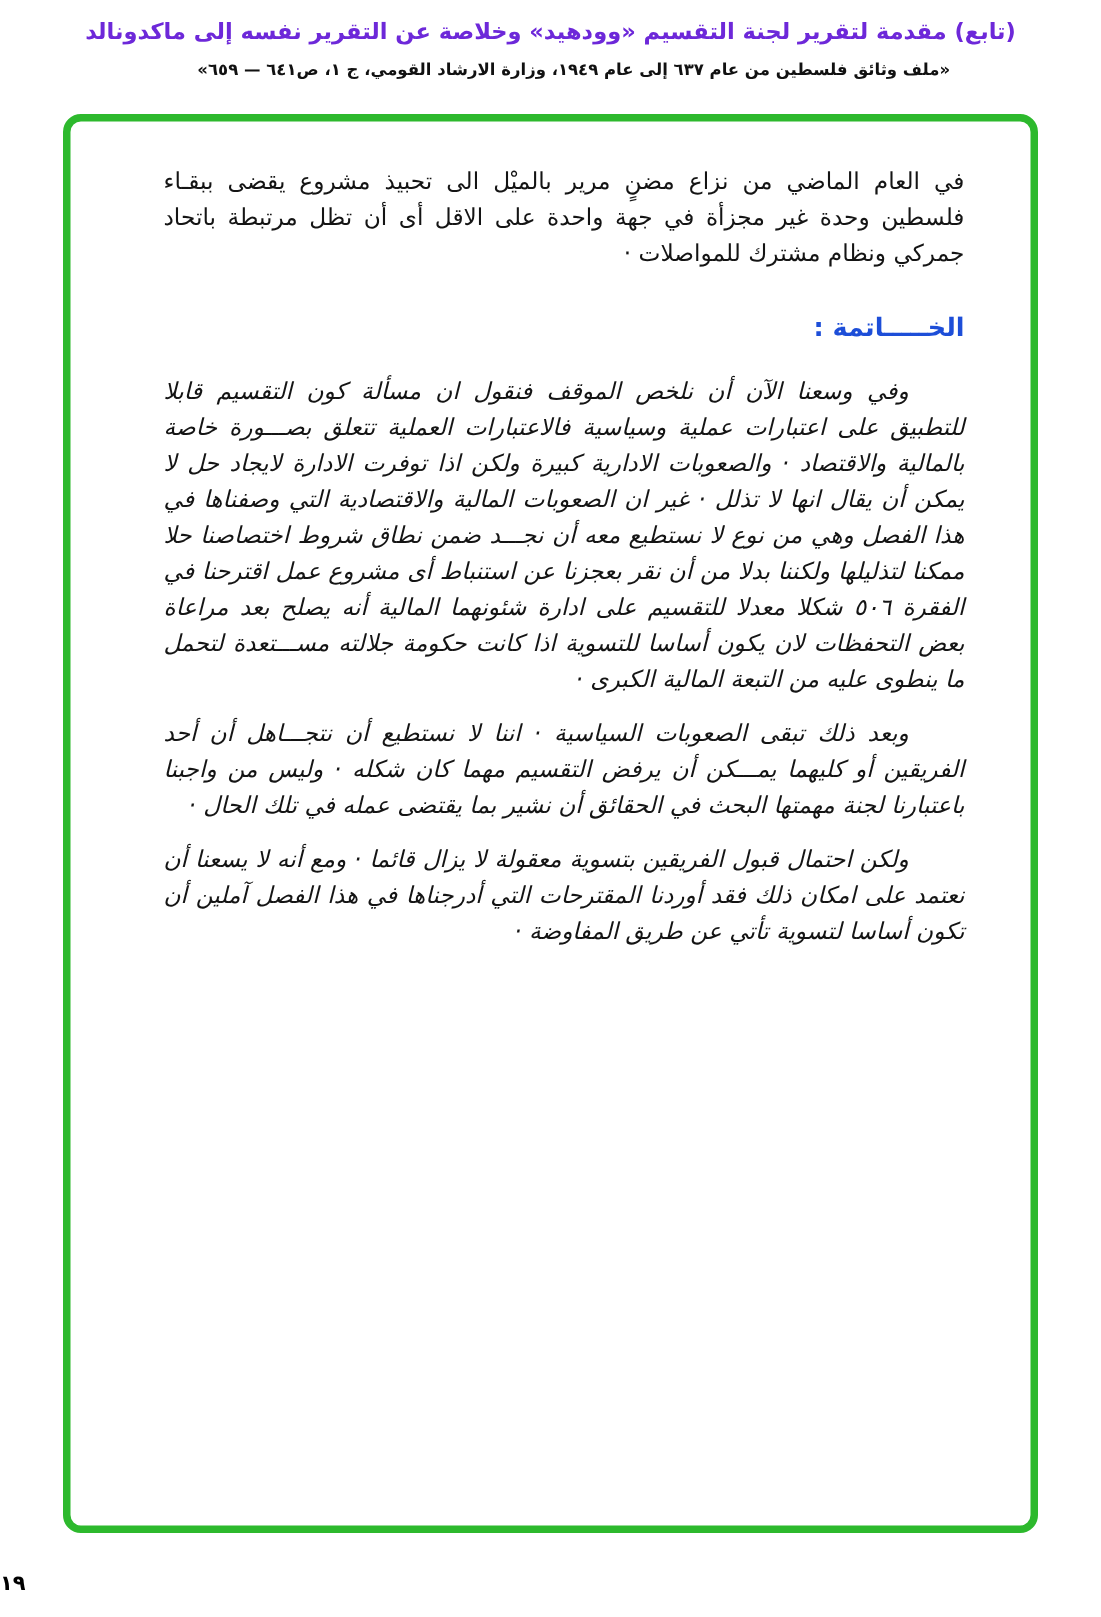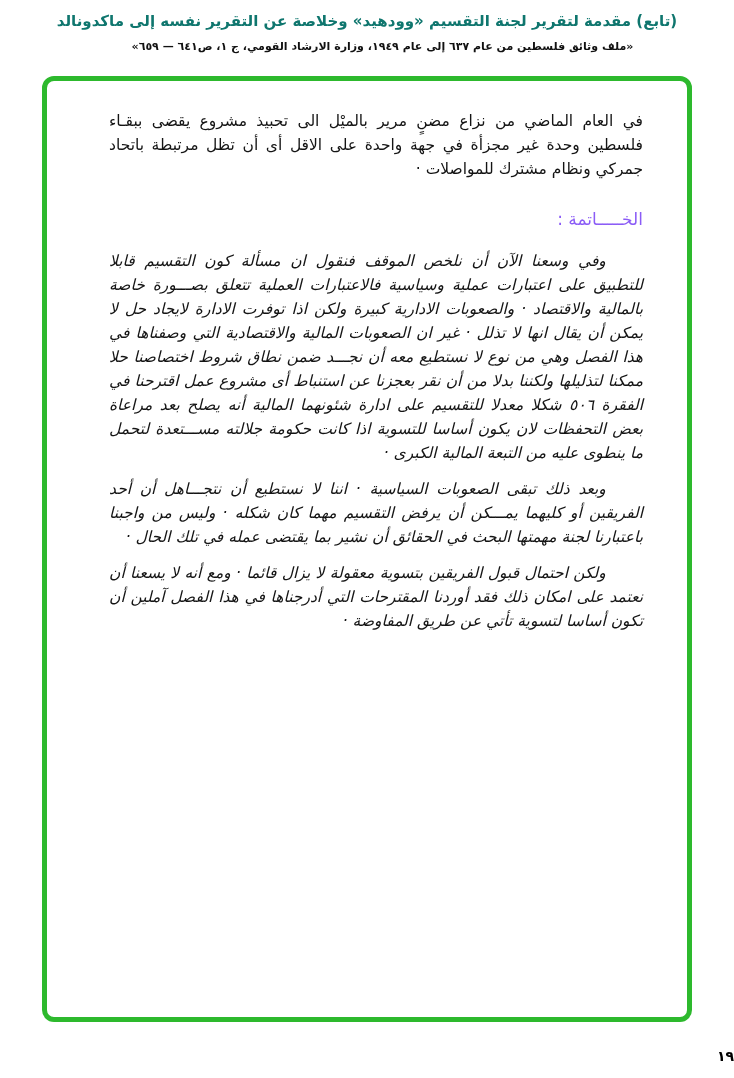--- a/index.html
+++ b/index.html
@@ -20,21 +20,21 @@
     position: absolute;
     top: 10px;
     left: 0;
     width: 100%;
     text-align: center;
     direction: rtl;
   }
   .doc-title {
     font-size: 15px;
     font-weight: bold;
-    color: #0f766e;
+    color: #6d28d9;
     line-height: 1.5;
   }
   .doc-source {
     margin-top: 6px;
     font-size: 11px;
     font-weight: bold;
     color: #111111;
     line-height: 1.4;
     padding-left: 31px;
   }
@@ -60,29 +60,29 @@
   .content p {
     margin: 0 0 12px 0;
   }
   .content p.indent {
     text-indent: 2.4em;
     font-style: italic;
   }
   .section-heading {
     margin: 26px 0 18px 0;
     font-size: 17px;
-    font-weight: normal;
-    color: #8b5cf6;
+    font-weight: bold;
+    color: #1d4ed8;
   }
   .footer {
     position: absolute;
     bottom: 14px;
     left: 0;
     width: 100%;
-    text-align: right;
+    text-align: left;
     font-size: 14px;
     font-weight: bold;
     color: #000000;
     direction: rtl;
   }
 </style>
 </head>
 <body>
 
 <div class="page">

